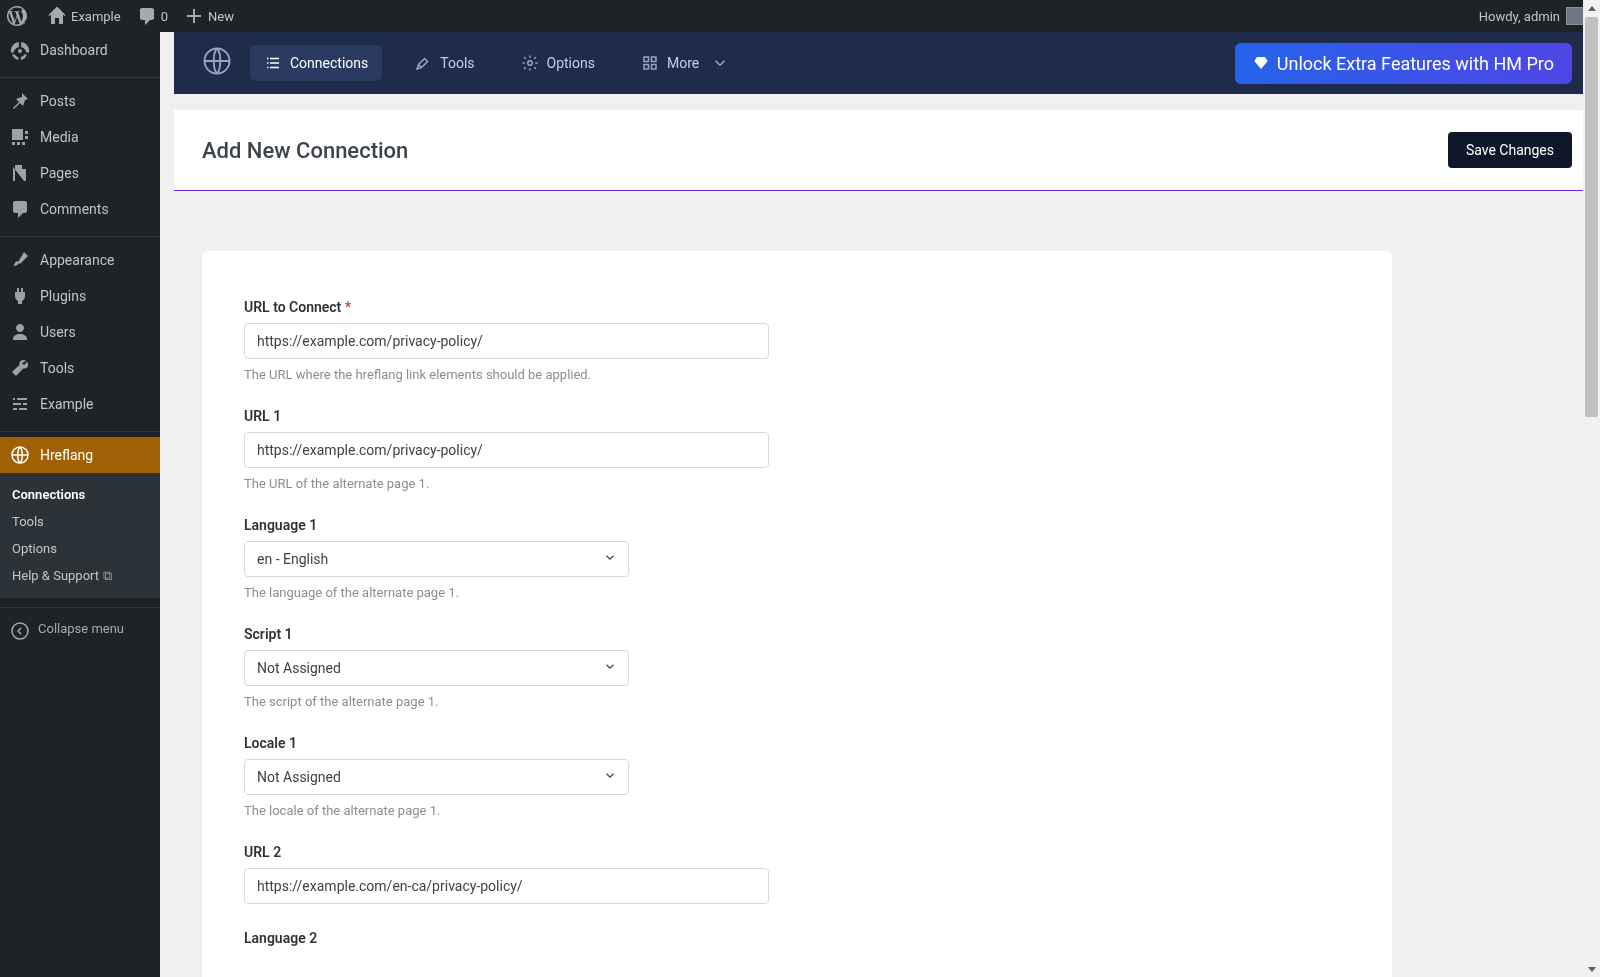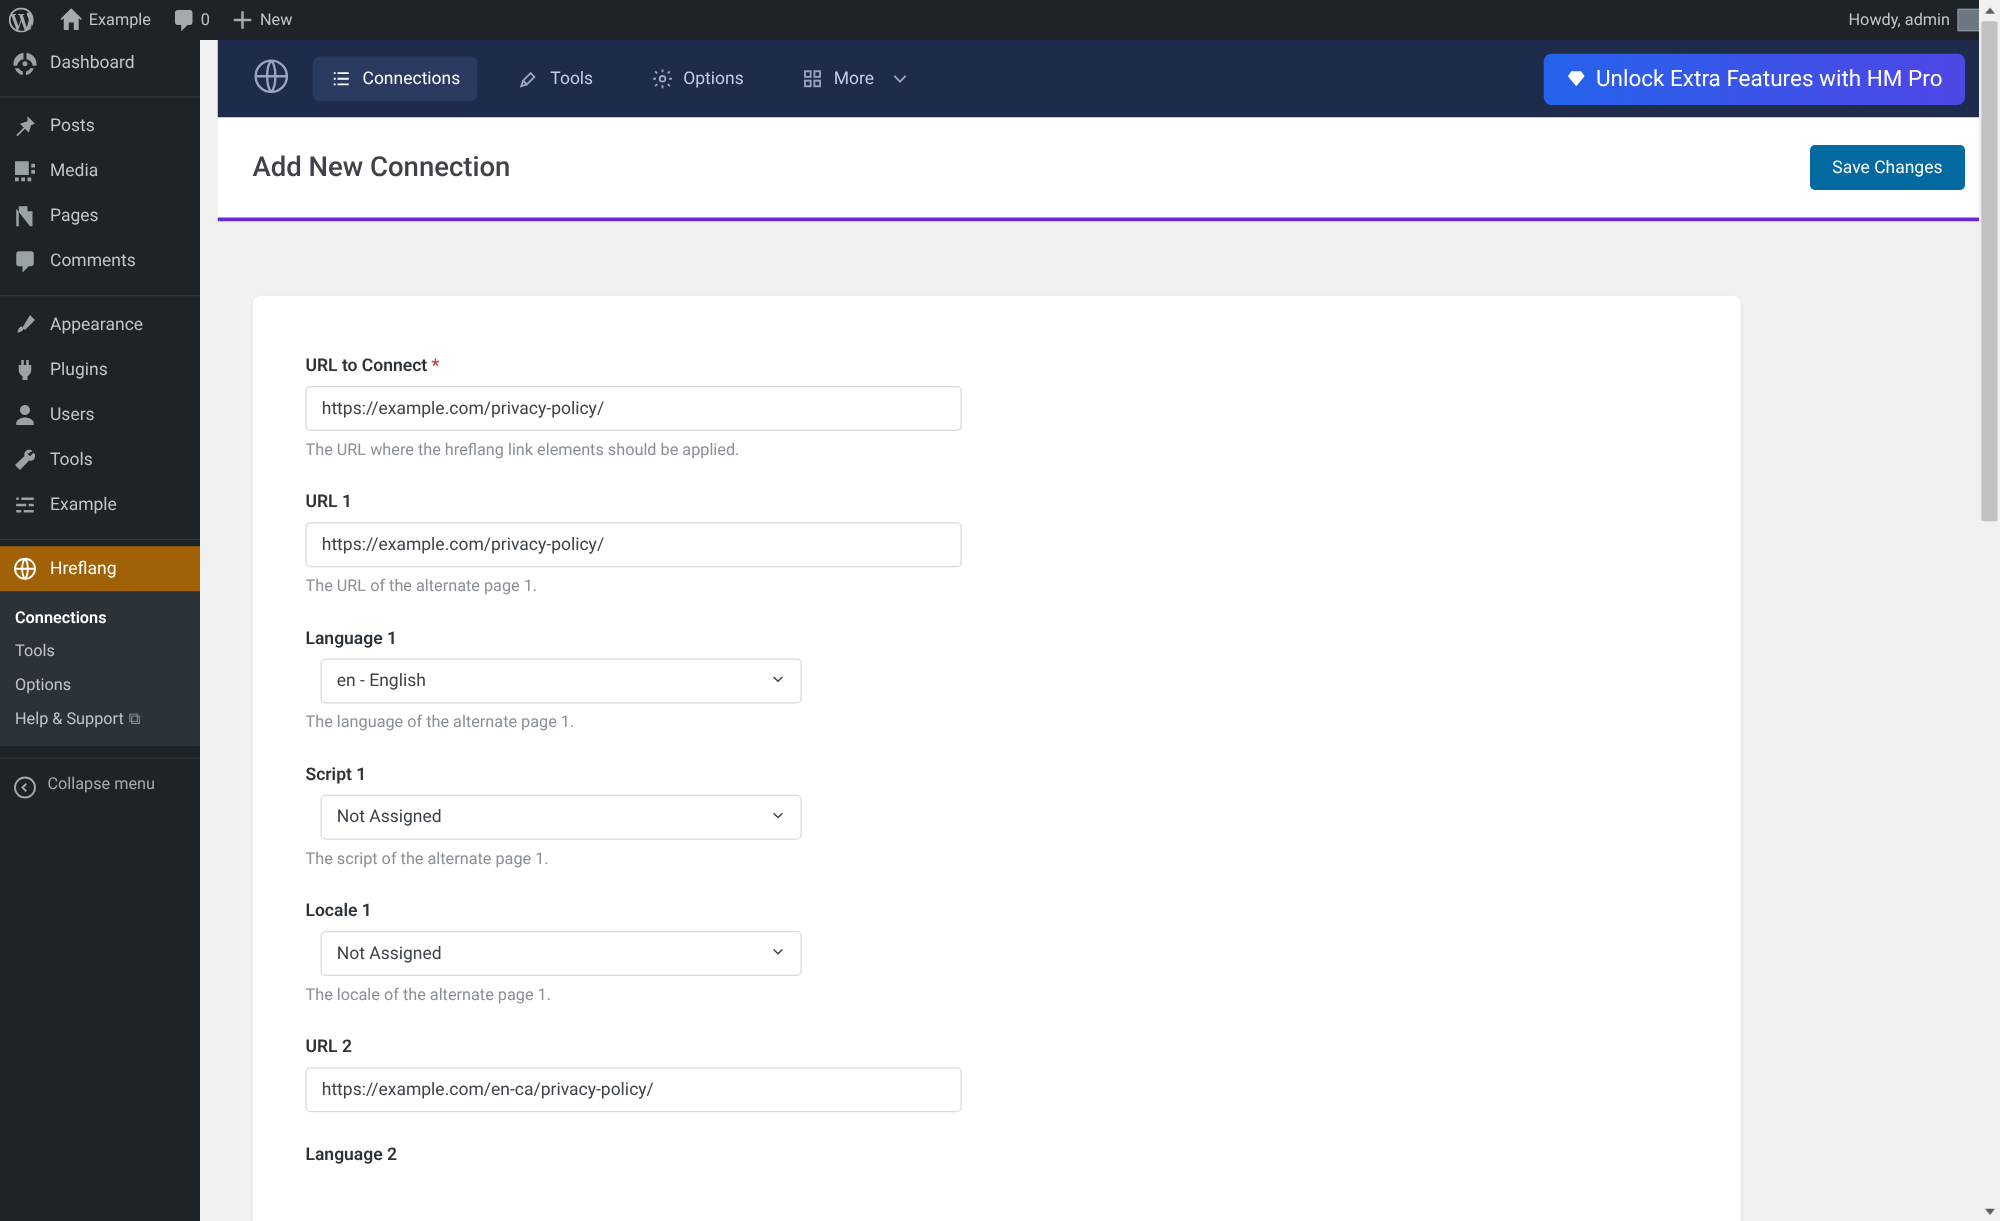--- a/index.html
+++ b/index.html
@@ -43,33 +43,33 @@
 .tabitem { display: flex; align-items: center; gap: 8px; padding: 9px 14px; border-radius: 6px; color: #c4cde6; cursor: pointer; font-size: 14px; }
 .tabitem svg { width: 18px; height: 18px; stroke: #9aa4bf; fill: none; stroke-width: 2; }
 .tabitem.active { background: #2a3a60; color: #fff; }
 .tabitem.active svg { stroke: #fff; }
 .tabitem .chev { margin-left: 4px; }
 .pluginbar .spacer { flex: 1; }
 .unlock-btn { background: linear-gradient(90deg,#2563eb,#4f46e5); color: #fff; border: none; padding: 10px 18px; border-radius: 6px; font-size: 18px; display: flex; align-items: center; gap: 8px; cursor: pointer; }
 .unlock-btn svg { width: 16px; height: 16px; fill: #fff; }
 
 
-.pagehead { background: #fff; padding: 22px 28px; display: flex; align-items: center; justify-content: space-between; border-bottom: 3px solid #6d28d9; }
+.pagehead { background: #fff; padding: 22px 28px; display: flex; align-items: center; justify-content: space-between; border-bottom: 1px solid #6d28d9; margin-top: 16px; }
 .pagehead h1 { font-size: 22px; font-weight: 500; color: #3c434a; }
-.save-btn { background: #0369a1; color: #fff; border: none; padding: 10px 18px; border-radius: 4px; font-size: 14px; cursor: pointer; }
+.save-btn { background: #0f172a; color: #fff; border: none; padding: 10px 18px; border-radius: 4px; font-size: 14px; cursor: pointer; }
 
 
 .scroll-area { flex: 1; overflow-y: auto; padding: 60px 28px 40px; }
 .card { background: #fff; border-radius: 6px; box-shadow: 0 1px 3px rgba(0,0,0,.05); padding: 48px 42px; max-width: 1190px; }
 .field { margin-bottom: 26px; }
 .field-label { font-size: 14px; font-weight: 600; color: #2c3338; margin-bottom: 8px; display: block; }
 .field-label .req { color: #d63638; }
 .field-input { width: 525px; max-width: 100%; height: 36px; padding: 12px 12px; border: 1px solid #d6d9dd; border-radius: 4px; font-size: 14px; color: #3c434a; background: #fff; }
 .field-help { font-size: 13px; color: #888f96; margin-top: 8px; }
-.select-wrap { position: relative; width: 385px; margin-left: 12px; }
+.select-wrap { position: relative; width: 385px; }
 .select-wrap .field-input { width: 100%; padding-right: 36px; cursor: pointer; }
 .select-wrap .caret { position: absolute; right: 12px; top: 50%; transform: translateY(-50%); pointer-events: none; }
 .select-wrap .caret svg { width: 14px; height: 14px; stroke: #3c434a; fill: none; stroke-width: 2; }
 
 
 .outer-scroll { position: absolute; right: 0; top: 0; width: 17px; height: 100%; background: #f1f1f1; }
 .outer-scroll .track-btn { height: 17px; display:flex; align-items:center; justify-content:center; }
 .outer-scroll .track-btn svg { width:10px; height:10px; fill:#606060; }
 .outer-scroll .thumb { position: absolute; left: 2px; right: 2px; top: 17px; height: 400px; background: #c1c1c1; border-radius: 2px; }
 .outer-scroll .bottom { position:absolute; bottom:0; left:0; right:0; }

